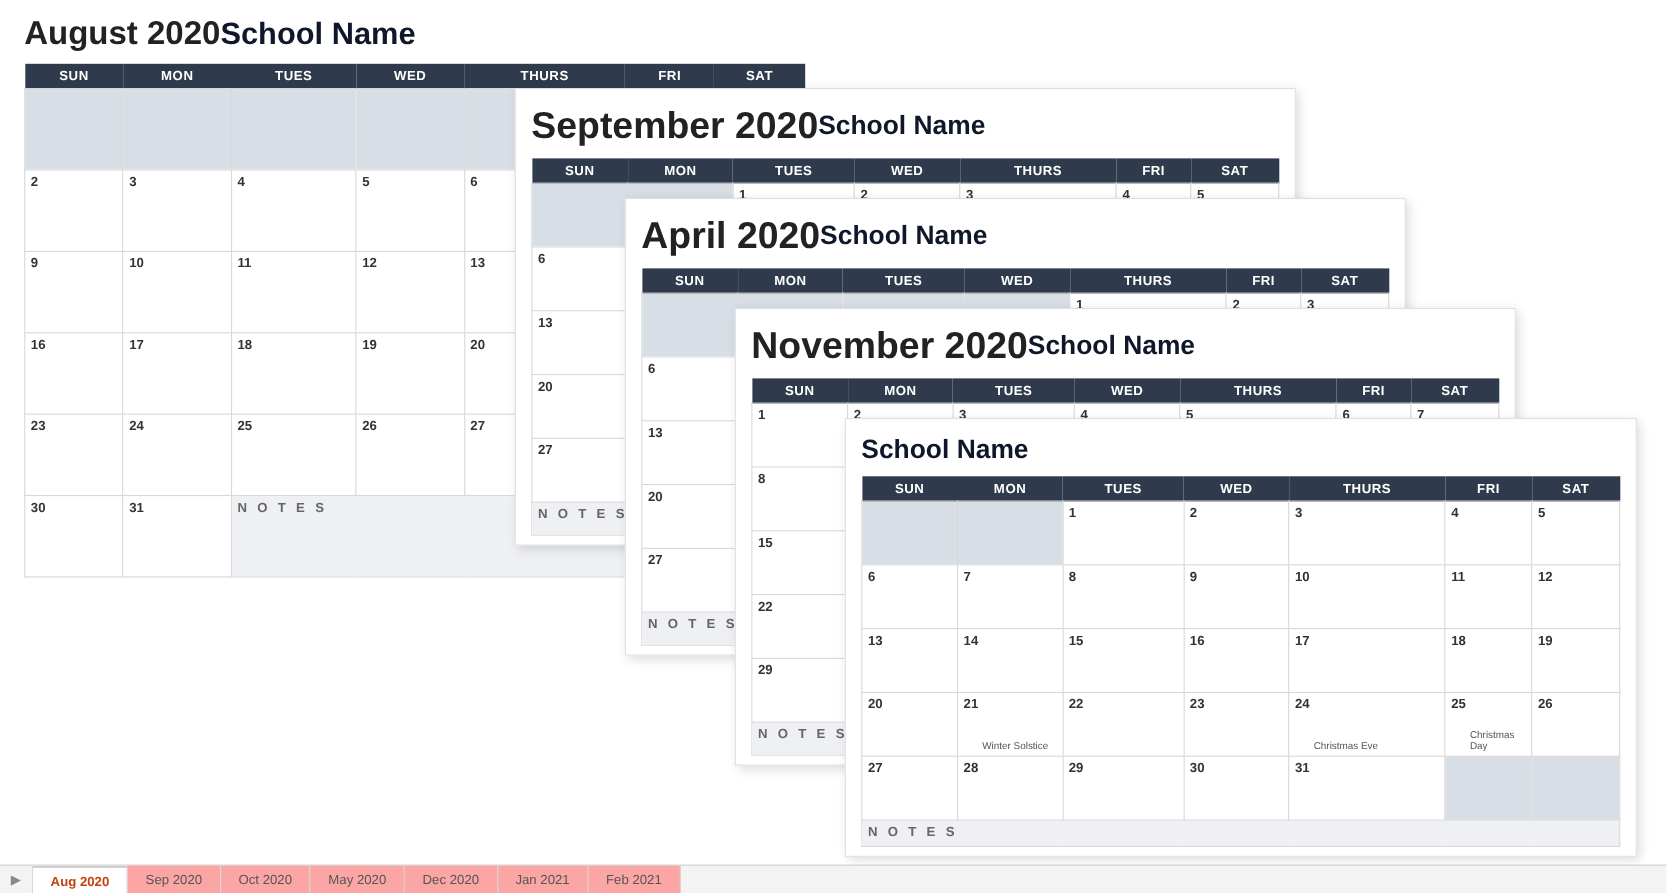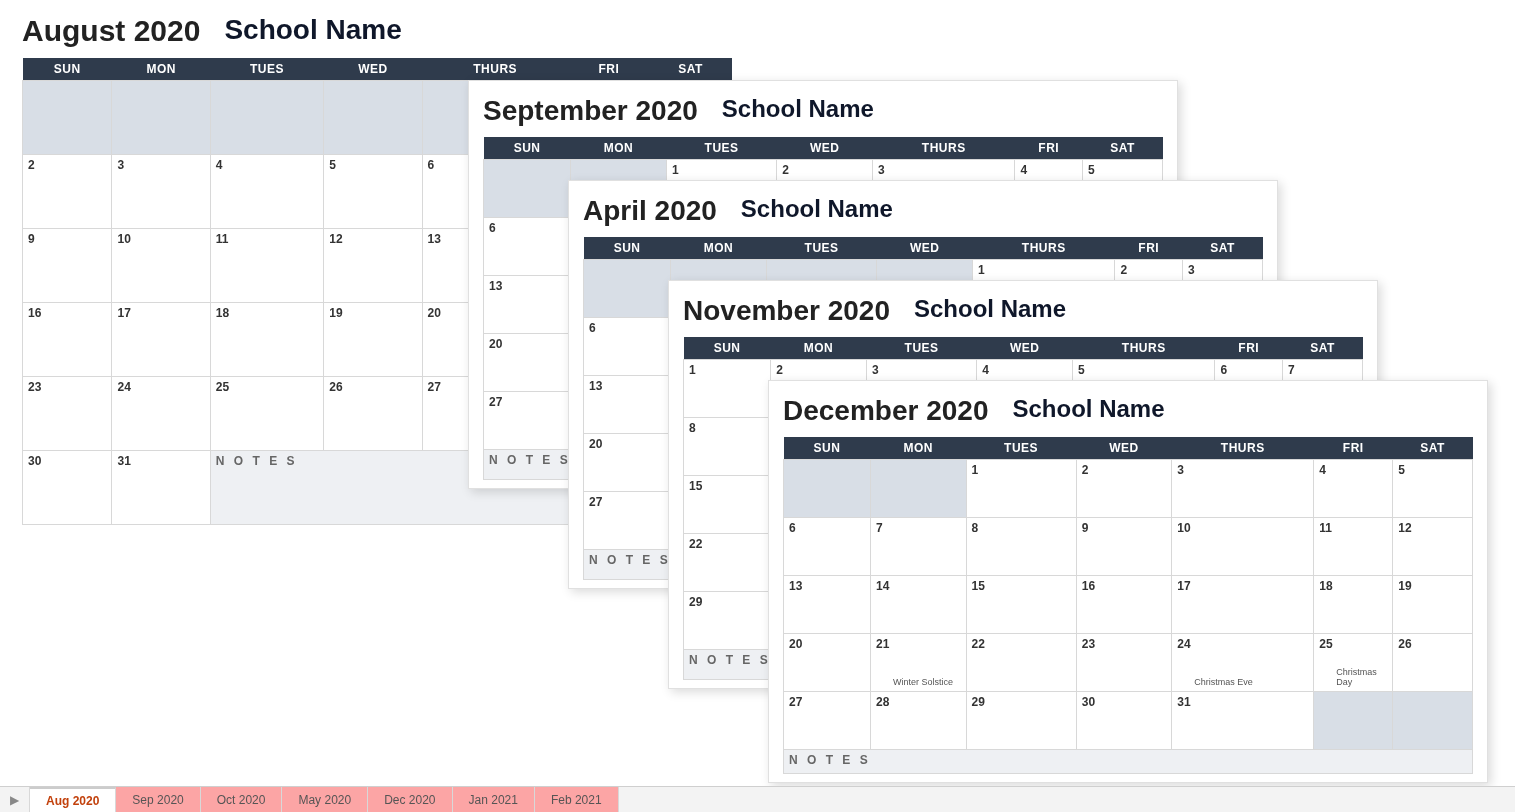--- a/index.html
+++ b/index.html
@@ -13,26 +13,25 @@
   }
   .sheet {
     position: absolute;
     background: #ffffff;
     border: 1px solid #e0e0e0;
     box-shadow: 3px 3px 10px rgba(0,0,0,0.15);
     padding: 14px 14px 8px 14px;
   }
   .title-row {
     display: flex;
-    align-items: flex-start;
-    gap: 24px;
+    align-items: center;
     margin-bottom: 10px;
   }
   .month-title {
-    font-size: 28px;
+    font-size: 34px;
     font-weight: 700;
     color: #222;
   }
   .school-name {
     font-size: 24px;
     font-weight: 700;
     color: #0f172a;
   }
   .cal {
     border-collapse: collapse;
@@ -405,21 +404,20 @@
         </tr>
         <tr>
           <td colspan="7" class="notes-label" style="height: 30px;">N O T E S</td>
         </tr>
       </tbody>
   </table>
 </div>
 
 <div id="sheet-dec" class="sheet">
   <div class="title-row">
-    <div class="month-title">December 2020</div>
     <div class="school-name">School Name</div>
   </div>
   <table class="cal mini">
     <thead>
         <tr>
           <th>SUN</th>
           <th>MON</th>
           <th>TUES</th>
           <th>WED</th>
           <th>THURS</th>

